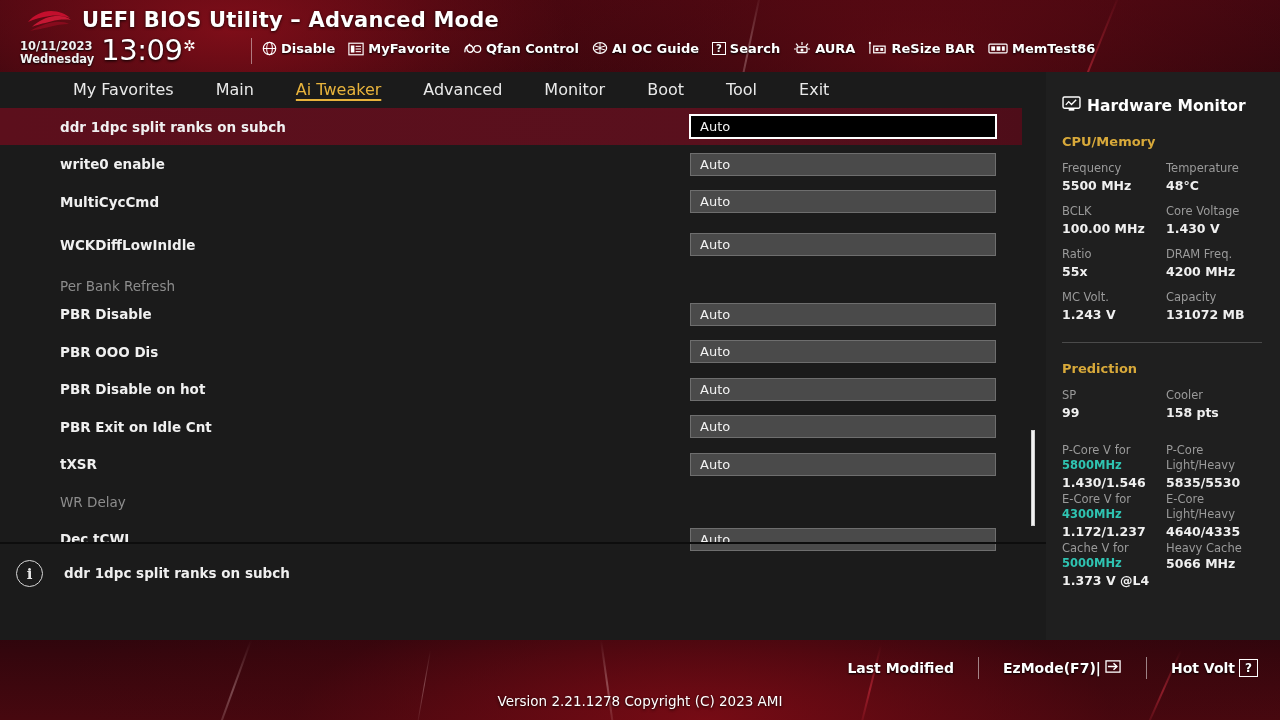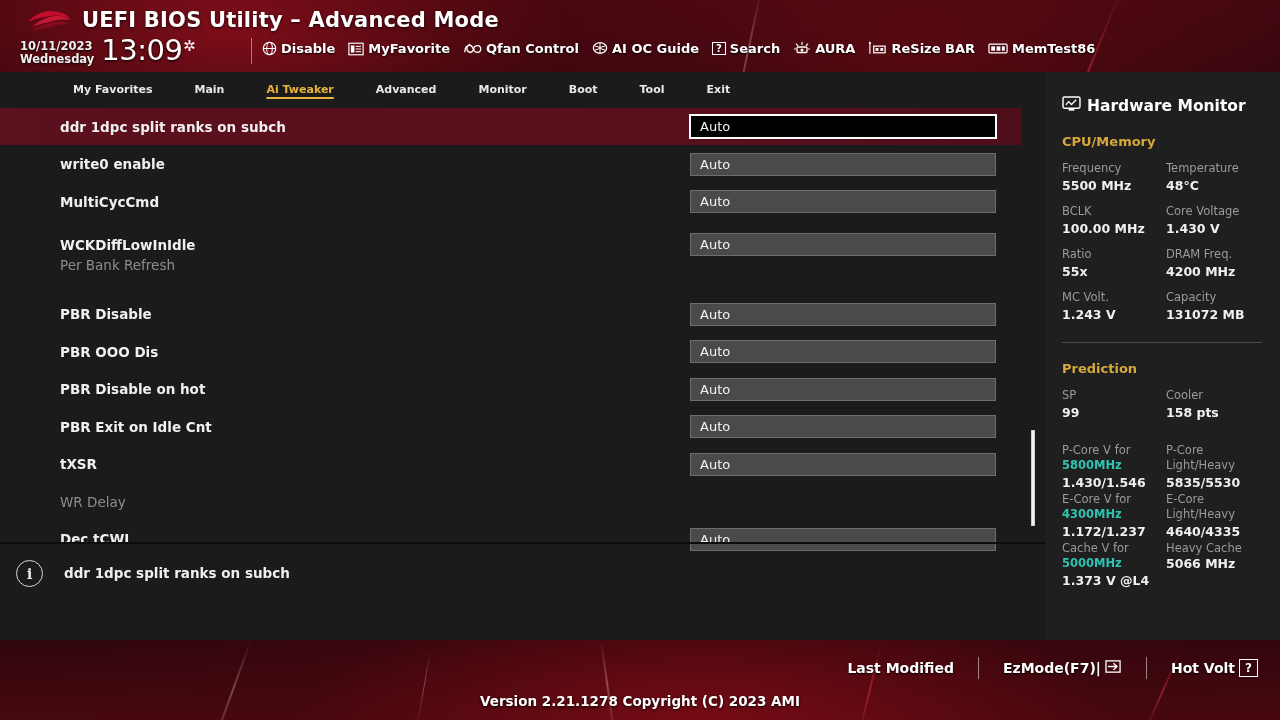--- a/index.html
+++ b/index.html
@@ -41,21 +41,21 @@
   .tool svg { display: block; }
   .qmark { display: inline-block; border: 1.4px solid #fff; font-size: 10px; line-height: 11px; padding: 0 3px; font-weight: bold; }
 
   
   .navbar {
     position: absolute; left: 0; top: 72px; width: 1046px; height: 36px;
     background: #1b1b1b; z-index: 6;
     display: flex; align-items: center; padding-left: 52px; gap: 0;
   }
   .navtab {
-    font-size: 11px; font-weight: bold; color: #e9e9e9;
+    font-size: 16px; font-weight: normal; color: #e9e9e9;
     padding: 0 21px; line-height: 36px; white-space: nowrap; cursor: pointer;
   }
   .navtab.active { color: #e8b33c; text-decoration: underline; text-underline-offset: 4px; text-decoration-thickness: 2px; }
 
   
   .content {
     position: absolute; left: 0; top: 108px; width: 1046px; height: 532px;
     background: #1b1b1b; z-index: 5; overflow: hidden;
   }
   .list { position: absolute; left: 0; top: 0; width: 1046px; height: 434px; }
@@ -117,21 +117,21 @@
   .sp-k { font-size: 11.5px; color: #9a9a9a; line-height: 16px; }
   .sp-v { font-size: 12.5px; color: #f0f0f0; font-weight: bold; line-height: 19px; margin-bottom: 10px; }
 
   
   .footer { position: absolute; left: 0; top: 640px; width: 1280px; height: 80px; z-index: 6; }
   .foot-actions { position: absolute; right: 22px; top: 17px; display: flex; align-items: center; gap: 0; }
   .foot-item { font-size: 14px; font-weight: bold; color: #ffffff; white-space: nowrap; display: flex; align-items: center; gap: 4px; cursor: pointer; text-shadow: 0 1px 2px #000; }
   .foot-sep { width: 1px; height: 22px; background: rgba(255,255,255,.5); margin: 0 24px; }
   .version {
     position: absolute; left: 0; top: 693px; width: 1280px;
-    text-align: center; font-size: 13.5px; font-weight: bold; color: #ffffff;
+    text-align: center; font-size: 13.5px; font-weight: normal; color: #ffffff;
     text-shadow: 0 1px 3px rgba(0,0,0,.9); z-index: 6;
   }
 </style>
 </head>
 <body>
 
 <div id="root">
 
   <div class="streak" style="left:760px; top:-10px; width:1.5px; height:140px; transform: rotate(12deg);"></div>
   <div class="streak red" style="left:1120px; top:-10px; width:2px; height:180px; transform: rotate(22deg);"></div>
@@ -282,21 +282,21 @@
           <div class="row-value">Auto</div>
         </div>
         <div class="row" style="top: 75px;">
           <div class="row-label">MultiCycCmd</div>
           <div class="row-value">Auto</div>
         </div>
         <div class="row" style="top: 118px;">
           <div class="row-label">WCKDiffLowInIdle</div>
           <div class="row-value">Auto</div>
         </div>
-        <div class="row disabled" style="top: 138px;">
+        <div class="row disabled" style="top: 159px;">
           <div class="row-label">Per Bank Refresh</div>
         </div>
         <div class="row" style="top: 187.5px;">
           <div class="row-label">PBR Disable</div>
           <div class="row-value">Auto</div>
         </div>
         <div class="row" style="top: 225px;">
           <div class="row-label">PBR OOO Dis</div>
           <div class="row-value">Auto</div>
         </div>

